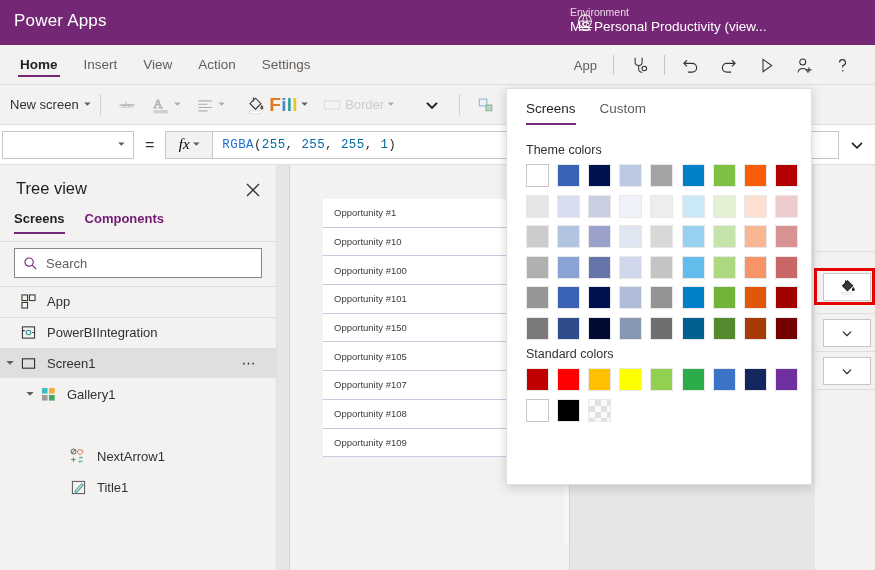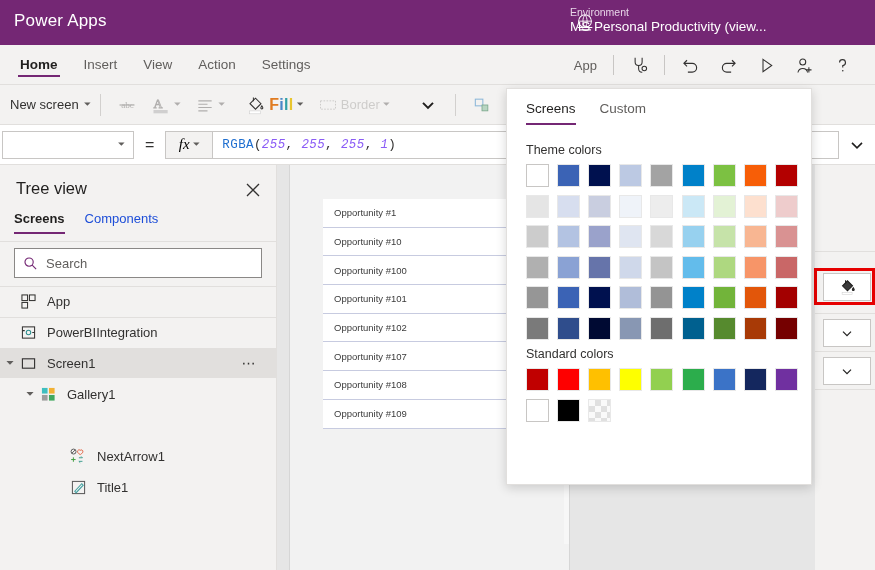--- a/index.html
+++ b/index.html
@@ -63,21 +63,21 @@
     font-size: 13px; color: #323130; margin-left: 10px;
     display: flex; align-items: center; gap: 5px; cursor: pointer;
   }
   .cdiv { width: 1px; height: 22px; background: #d2d0ce; margin: 0 9px; }
   .citem {
     display: flex; align-items: center; gap: 3px;
     padding: 0 7px; cursor: pointer; height: 30px;
   }
   .citem.dim { opacity: .45; }
   .chev { font-size: 9px; color: #605e5c; }
-  .fill-word { font-size: 16px; font-weight: 600; letter-spacing: .3px; }
+  .fill-word { font-size: 19px; font-weight: 600; letter-spacing: .3px; }
   .border-word { font-size: 13px; color: #a19f9d; }
 
   
   .fxbar {
     position: absolute; left: 0; top: 125px; width: 875px; height: 40px;
     background: #fff; border-bottom: 1px solid #e1dfdd;
     display: flex; align-items: center;
   }
   .propsel {
     width: 132px; height: 28px; border: 1px solid #c8c6c4; background: #fff;
@@ -92,42 +92,42 @@
     cursor: pointer;
   }
   .fxtext { font-size: 15px; font-style: italic; font-family: "Liberation Serif", serif; }
   .fxinput {
     flex: 1; height: 28px; border: 1px solid #c8c6c4; border-left: none;
     background: #fff; display: flex; align-items: center;
     padding-left: 9px; font-family: "Liberation Mono", monospace; font-size: 12.5px;
     letter-spacing: .4px; cursor: text; overflow: hidden; white-space: nowrap;
   }
   .tok-fn { color: #1f6fd0; }
-  .tok-num { color: #8b5cf6; font-style: italic; }
+  .tok-num { color: #0369a1; }
   .tok-punc { color: #323130; }
   .fxexpand {
     width: 36px; height: 28px; display: flex; align-items: center;
     justify-content: center; cursor: pointer; color: #323130;
   }
 
   
   .treeview {
     position: absolute; left: 0; top: 165px; width: 277px; height: 405px;
     background: #f3f2f1; border-right: 1px solid #e1dfdd;
   }
   .tv-title { position: absolute; left: 16px; top: 14px; font-size: 16.5px; color: #201f1e; }
   .tv-close {
     position: absolute; right: 12px; top: 14px; width: 22px; height: 22px;
     display: flex; align-items: center; justify-content: center; cursor: pointer;
     color: #323130; font-size: 16px;
   }
   .tv-tabs {
     position: absolute; left: 14px; top: 46px; display: flex; gap: 20px;
   }
-  .tv-tab { font-size: 13px; color: #1d4ed8; padding-bottom: 8px; cursor: pointer; position: relative; }
+  .tv-tab { font-size: 13px; color: #701a75; padding-bottom: 8px; cursor: pointer; position: relative; font-weight: bold; }
   .tv-tab.active { color: #201f1e; font-weight: bold; }
   .tv-tab.active::after {
     content: ""; position: absolute; left: 0; right: 0; bottom: 0;
     height: 2px; background: #742774;
   }
   .tv-tabline { position: absolute; left: 0; top: 76px; width: 277px; height: 1px; background: #e1dfdd; }
   .tv-search {
     position: absolute; left: 14px; top: 83px; width: 248px; height: 30px;
     border: 1px solid #8a8886; background: #fff; display: flex;
     align-items: center; padding-left: 8px; gap: 8px; cursor: text;
@@ -497,21 +497,25 @@
           </div>
           <div class="gitem">
             <span class="gtext">Opportunity #100</span>
             <span class="garrow">❯</span>
           </div>
           <div class="gitem">
             <span class="gtext">Opportunity #101</span>
             <span class="garrow">❯</span>
           </div>
           <div class="gitem">
-            <span class="gtext">Opportunity #102</span>
+            <span class="gtext">Opportunity #150</span>
+            <span class="garrow">❯</span>
+          </div>
+          <div class="gitem">
+            <span class="gtext">Opportunity #105</span>
             <span class="garrow">❯</span>
           </div>
           <div class="gitem">
             <span class="gtext">Opportunity #107</span>
             <span class="garrow">❯</span>
           </div>
           <div class="gitem">
             <span class="gtext">Opportunity #108</span>
             <span class="garrow">❯</span>
           </div>

